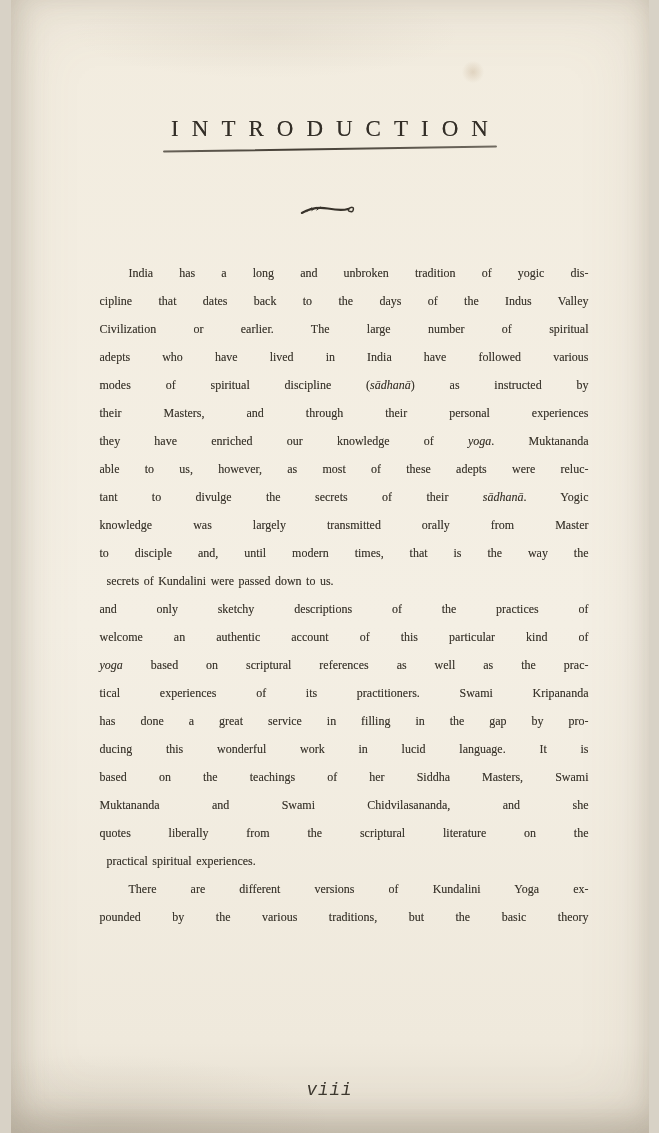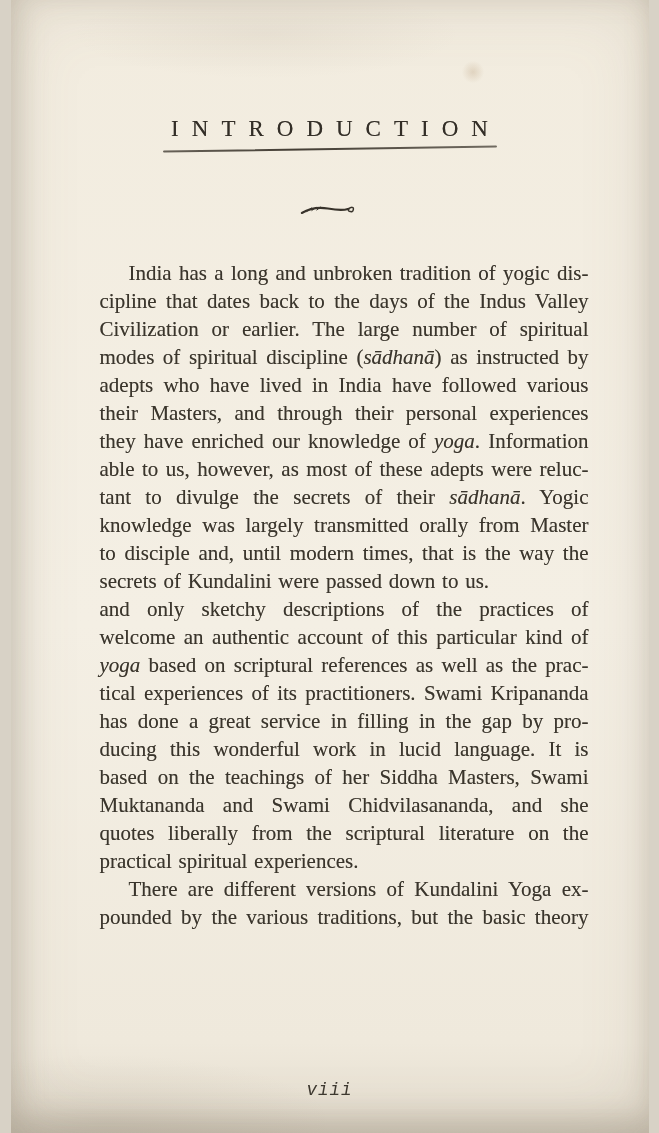--- a/index.html
+++ b/index.html
@@ -60,34 +60,34 @@
     height: 20px;
   }
   .ornament svg { display: block; }
 
   
   .body-text {
     position: absolute;
     top: 259px;
     left: 89px;
     width: 489px;
-    font-size: 21px;
+    font-size: 12px;
     word-spacing: 1.5px;
     color: #3a352c;
     text-shadow: 0 0 0.4px rgba(58,53,44,0.45);
   }
   .line {
     height: 28px;
     line-height: 28px;
     text-align: justify;
     text-align-last: justify;
     white-space: normal;
   }
   .line.first { padding-left: 29px; }
-  .line.end { text-align-last: left; }
+  .line.end { text-align-last: left; margin-left: 7px; }
   .line em { font-style: italic; }
 
   
   .folio {
     position: absolute;
     top: 1080px;
     left: 0;
     width: 100%;
     text-align: center;
     font-style: italic;
@@ -112,24 +112,24 @@
       <path d="M2 12 Q 14 5 28 7.5 T 48 8" fill="none" stroke="#38332b" stroke-width="2.1" stroke-linecap="round"></path>
       <path d="M7 10.5 l 4.5 -3.5 M12 9.5 l 4 -3 M17 9 l 3.5 -2.8" fill="none" stroke="#38332b" stroke-width="1" stroke-linecap="round"></path>
       <path d="M48 8 q 6 -3.5 5.5 0.5 q -0.4 3.2 -4 1.8 q -1.8 -0.8 -0.4 -2.2" fill="none" stroke="#38332b" stroke-width="1.5" stroke-linecap="round"></path>
     </svg>
   </div>
 
   <main class="body-text">
       <div class="line first"><span>India has a long and unbroken tradition of yogic dis-</span></div>
       <div class="line"><span>cipline that dates back to the days of the Indus Valley</span></div>
       <div class="line"><span>Civilization or earlier. The large number of spiritual</span></div>
+      <div class="line"><span>adepts who have lived in India have followed various</span></div>
       <div class="line"><span>modes of spiritual discipline (</span><em>sādhanā</em><span>) as instructed by</span></div>
-      <div class="line"><span>adepts who have lived in India have followed various</span></div>
       <div class="line"><span>their Masters, and through their personal experiences</span></div>
-      <div class="line"><span>they have enriched our knowledge of </span><em>yoga</em><span>. Information</span></div>
+      <div class="line"><span>they have enriched our knowledge of </span><em>yoga</em><span>. Muktananda</span></div>
       <div class="line"><span>able to us, however, as most of these adepts were reluc-</span></div>
       <div class="line"><span>tant to divulge the secrets of their </span><em>sādhanā</em><span>. Yogic</span></div>
       <div class="line"><span>knowledge was largely transmitted orally from Master</span></div>
       <div class="line"><span>to disciple and, until modern times, that is the way the</span></div>
       <div class="line end"><span>secrets of Kundalini were passed down to us.</span></div>
       <div class="line"><span>and only sketchy descriptions of the practices of</span></div>
       <div class="line"><span>welcome an authentic account of this particular kind of</span></div>
       <div class="line"><em>yoga</em><span> based on scriptural references as well as the prac-</span></div>
       <div class="line"><span>tical experiences of its practitioners. Swami Kripananda</span></div>
       <div class="line"><span>has done a great service in filling in the gap by pro-</span></div>

